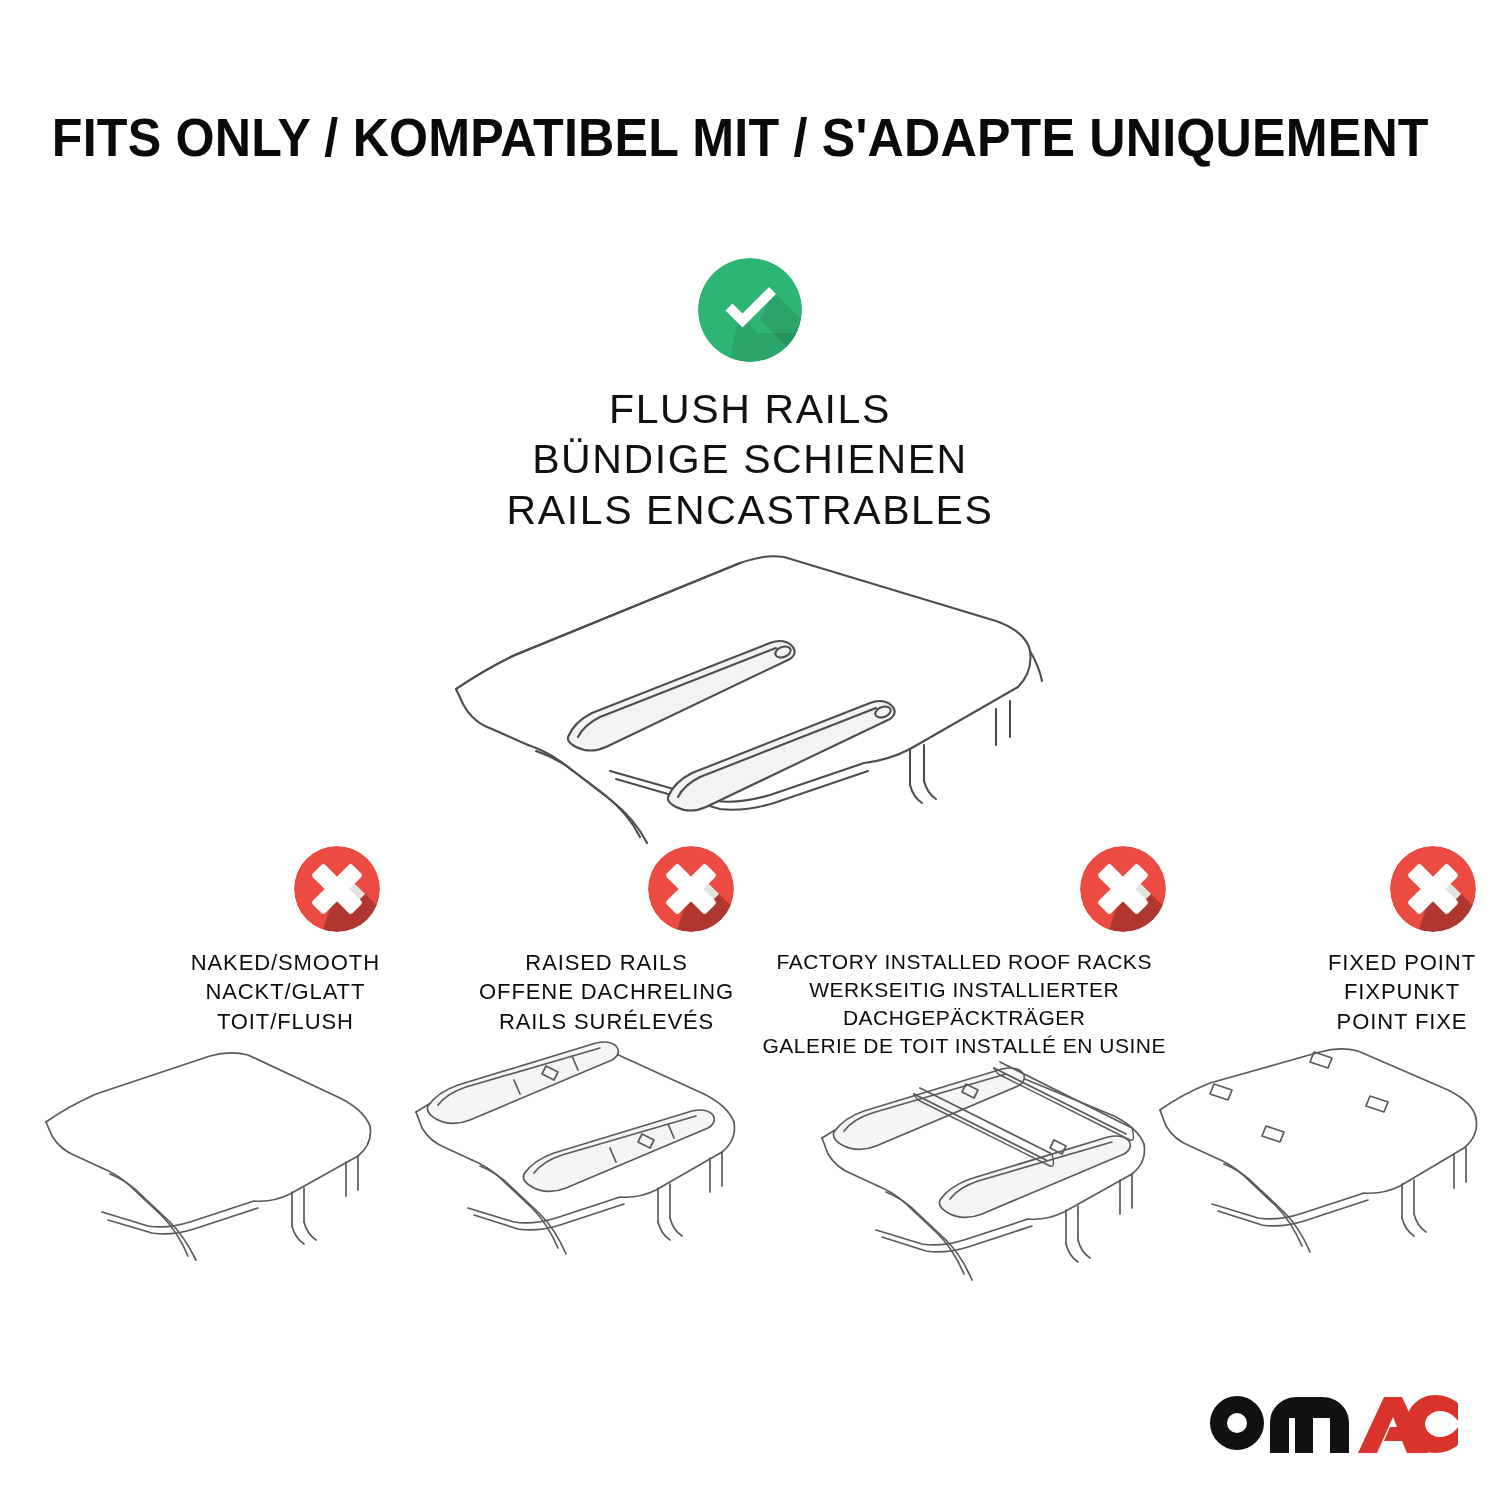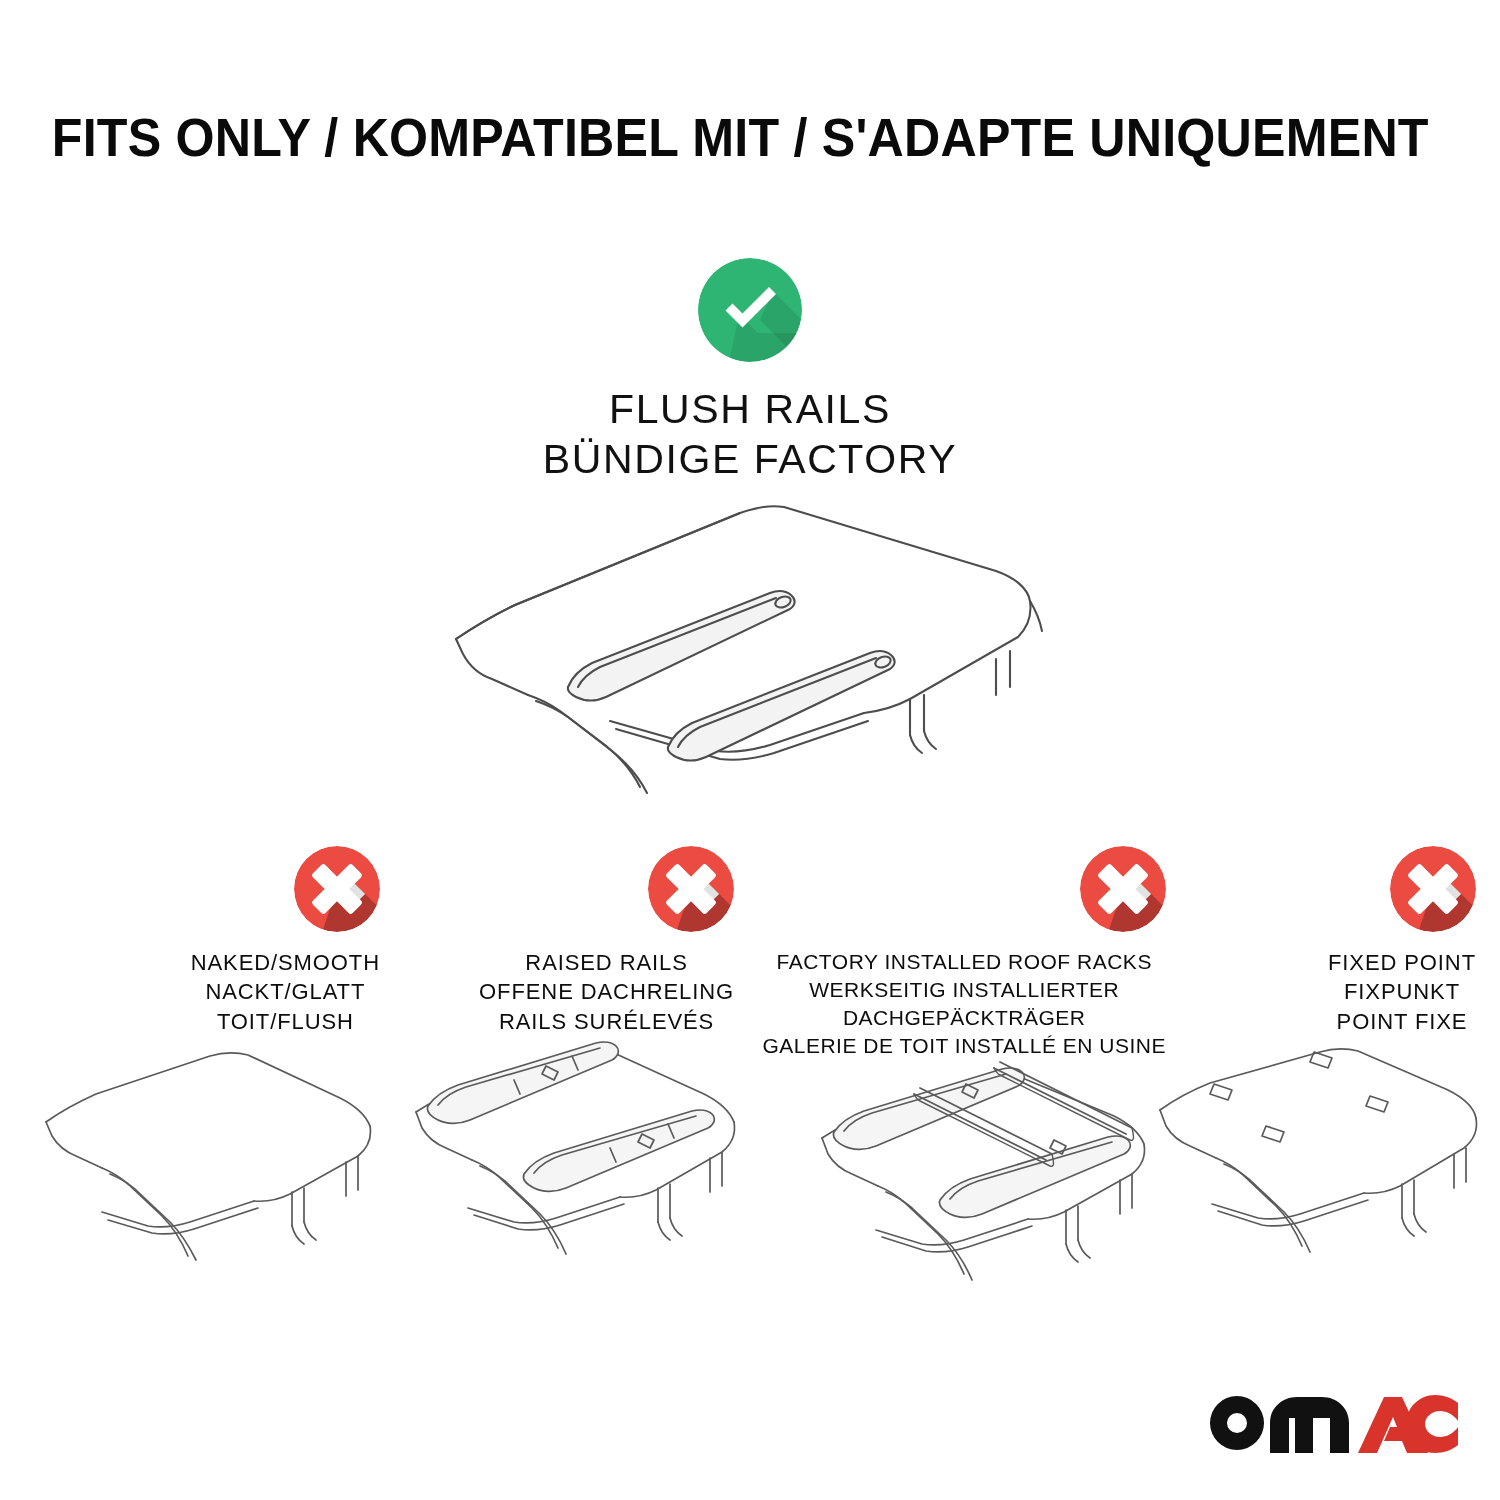--- a/index.html
+++ b/index.html
@@ -151,21 +151,22 @@
         <path d="M41 56 L60 75 L104 75 L104 104 L31 104 Z" fill="#000000" opacity="0.09"></path>
         <path d="M75 33 L104 62 L104 104 L62 62 Z" fill="#000000" opacity="0.09"></path>
       </g>
 
       <path d="M27.5 52.5 L34.5 45.5 L44.5 55.5 L71 29 L78 36 L44.5 69.5 Z" fill="#ffffff"></path>
     </svg>
   </div>
 
   <div class="hero-caption">
     <div>FLUSH RAILS</div>
-    <div>BÜNDIGE FACTORY</div>
+    <div>BÜNDIGE SCHIENEN</div>
+    <div>RAILS ENCASTRABLES</div>
   </div>
 
   <div class="hero-art">
     <svg viewBox="0 0 620 300" aria-hidden="true">
       <g fill="none" stroke="#4D4D4D" stroke-width="2.1" stroke-linecap="round" stroke-linejoin="round">
 
         <path d="M16 140 C34 128 52 117 75 106 L300 14 C318 8 330 6 344 8 L556 72 C576 79 588 90 590 102"></path>
         <path d="M16 140 C34 128 52 117 75 106 L300 14"></path>
         <path d="M590 102 C592 116 588 128 578 138 L470 200 C455 208 440 212 424 214"></path>
         <path d="M16 140 L23 155 C30 168 40 176 52 180 L88 196"></path>

